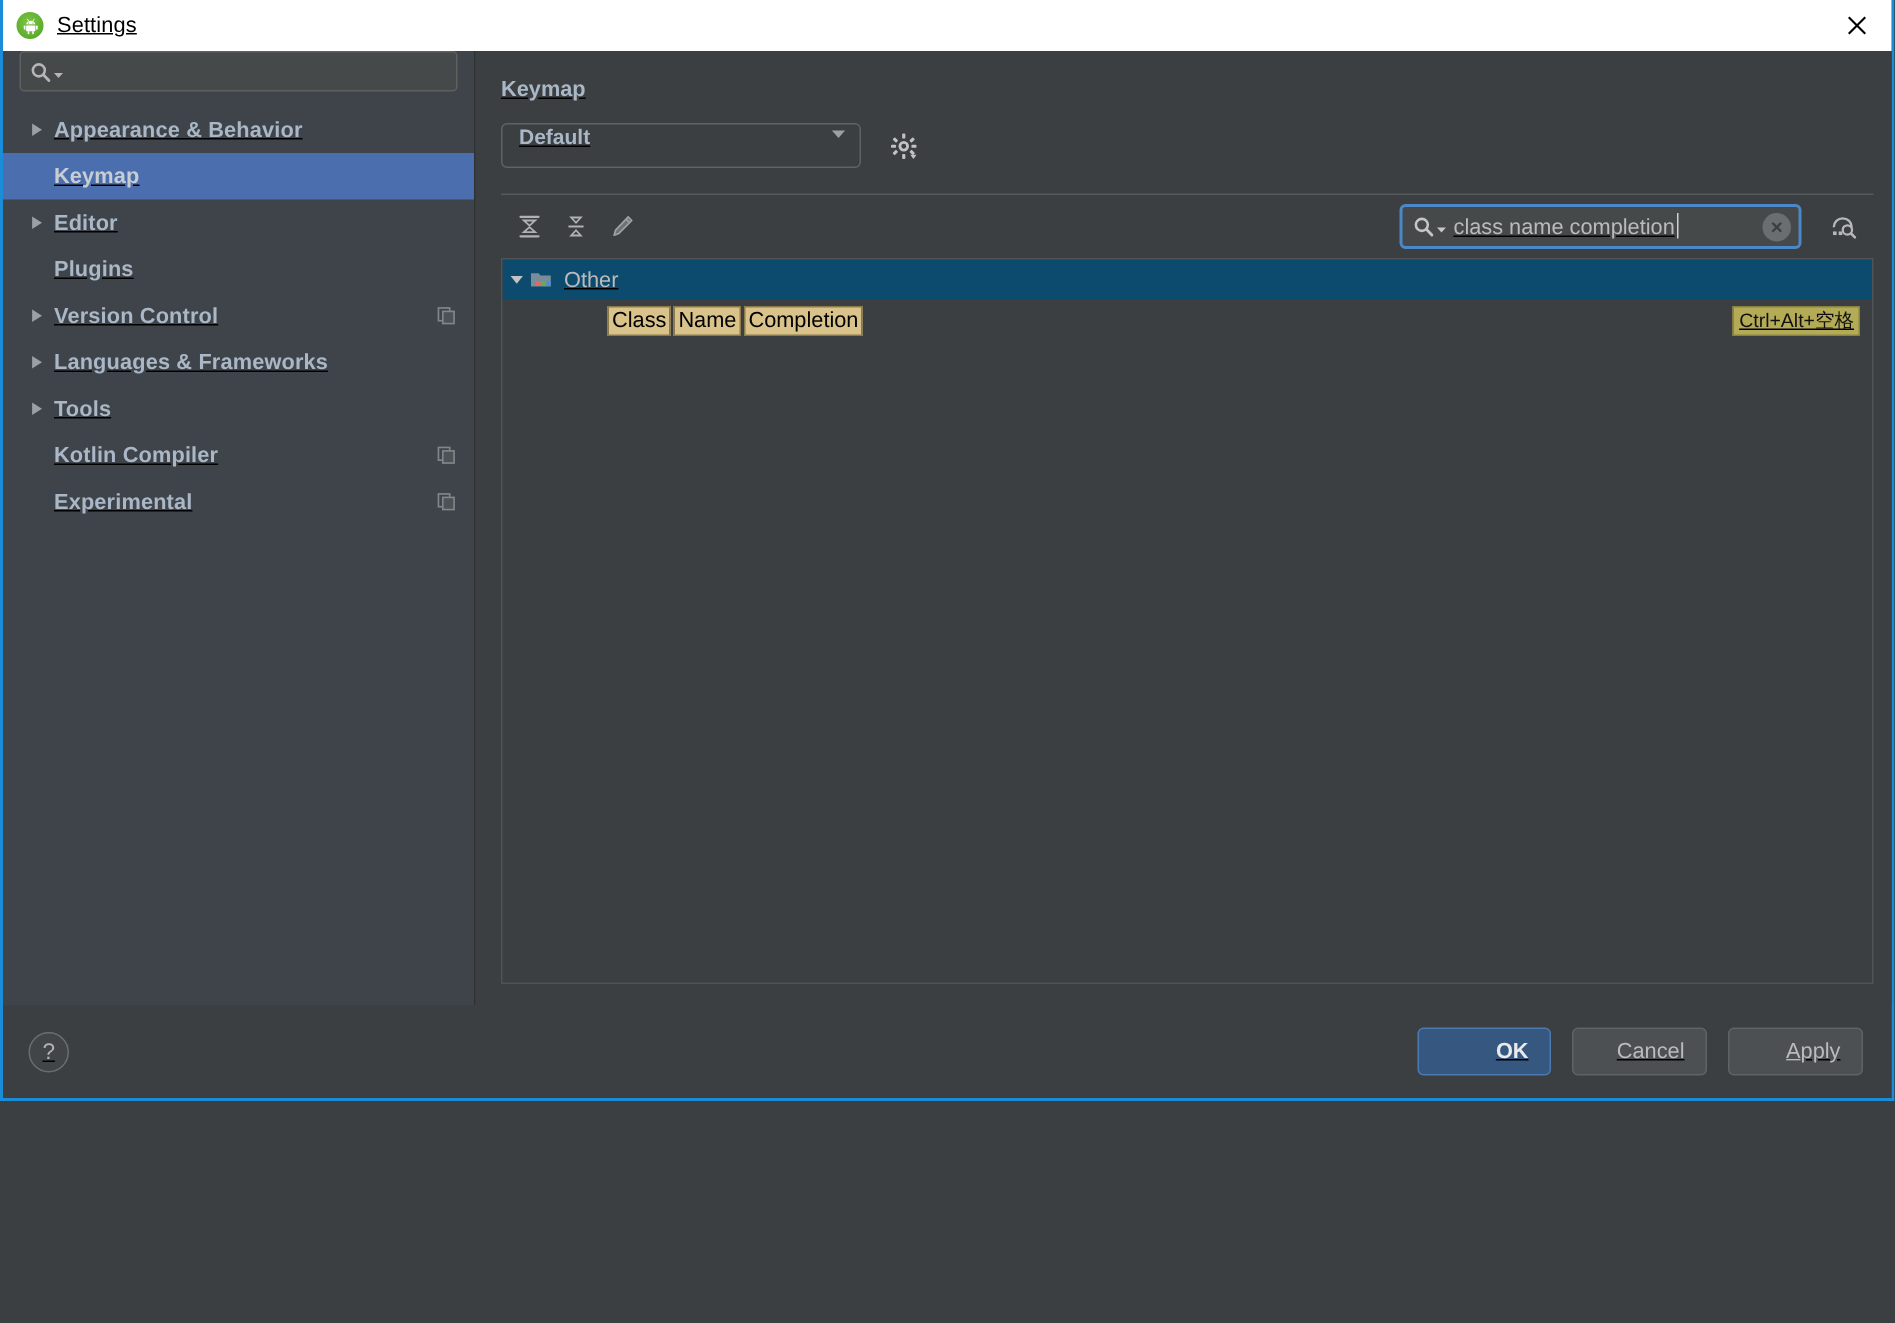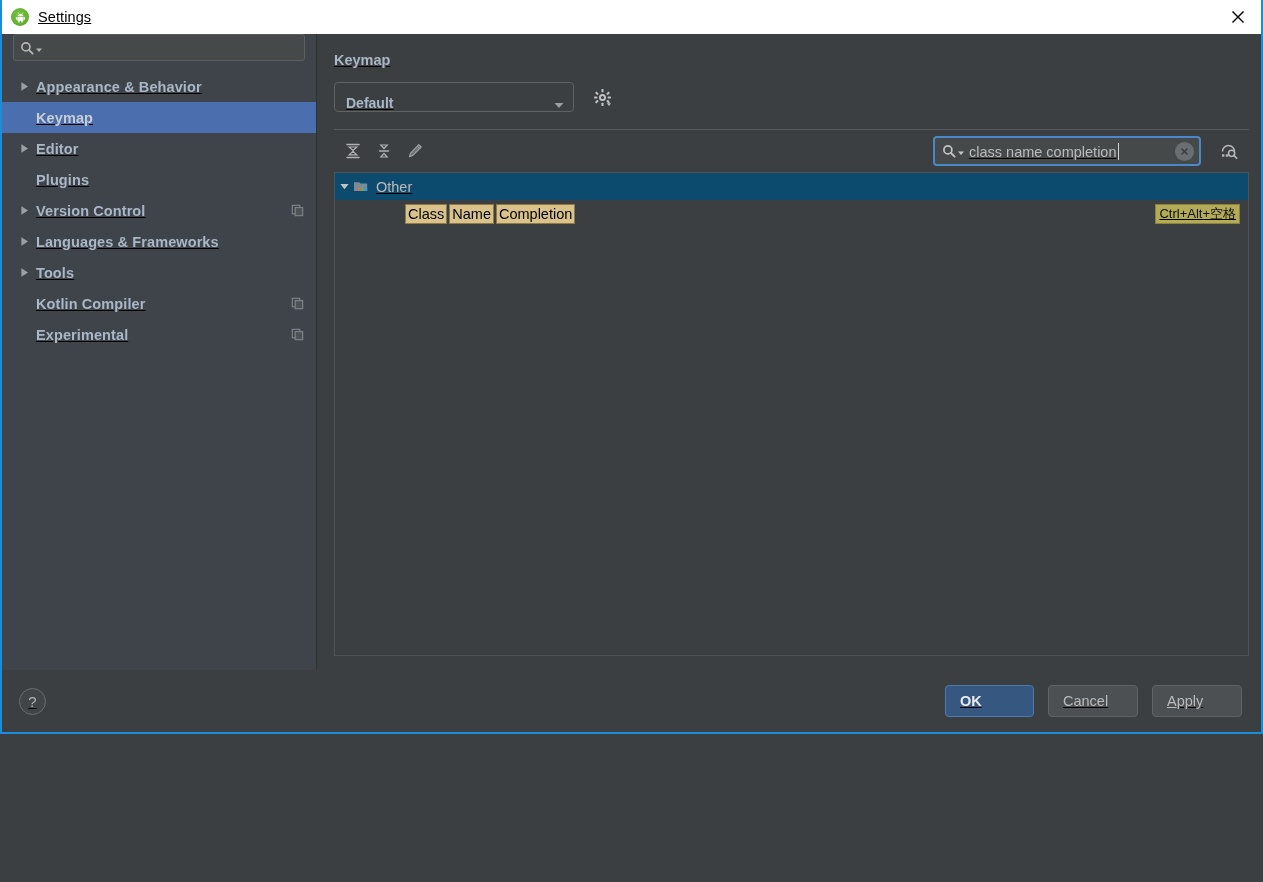--- a/index.html
+++ b/index.html
@@ -161,21 +161,21 @@
     gap: 17px;
     margin-bottom: 17px;
   }
   #keymap-select {
     width: 240px;
     height: 30px;
     background: #3c3f41;
     border: 1px solid #5e6364;
     border-radius: 4px;
     display: flex;
-    align-items: flex-end;
+    align-items: flex-start;
     padding: 0 8px 0 11px;
     color: #a9b7c6;
     font-size: 14px;
     font-weight: bold;
     cursor: default;
   }
   #keymap-select .sel-val { flex: 1; }
   #keymap-select .caret { display: inline-flex; }
   #gear-btn {
     display: inline-flex;
@@ -343,21 +343,21 @@
     border-radius: 4px;
     border: 1px solid #5e6364;
     background: #4c5052;
     color: #bbbbbb;
     font-size: 14.5px;
     font-family: "Liberation Sans", sans-serif;
     margin-left: 14px;
     cursor: pointer;
     display: inline-flex;
     align-items: center;
-    justify-content: flex-start;
+    justify-content: flex-end;
     padding: 0 14px;
   }
   .dlg-btn.primary {
     background: #365880;
     border-color: #4a7ab0;
     color: #e8eaec;
     font-weight: bold;
     min-width: 89px;
   }
   .dlg-btn .mnem { text-decoration: underline; }

